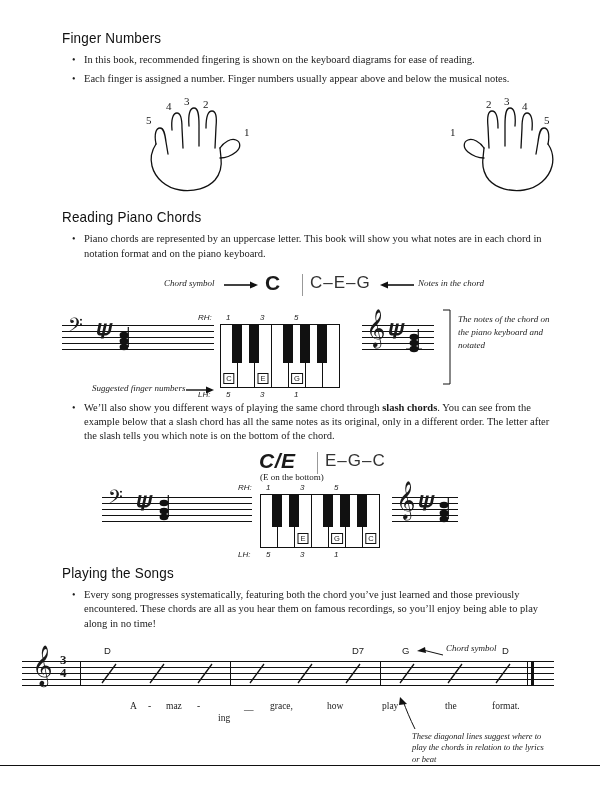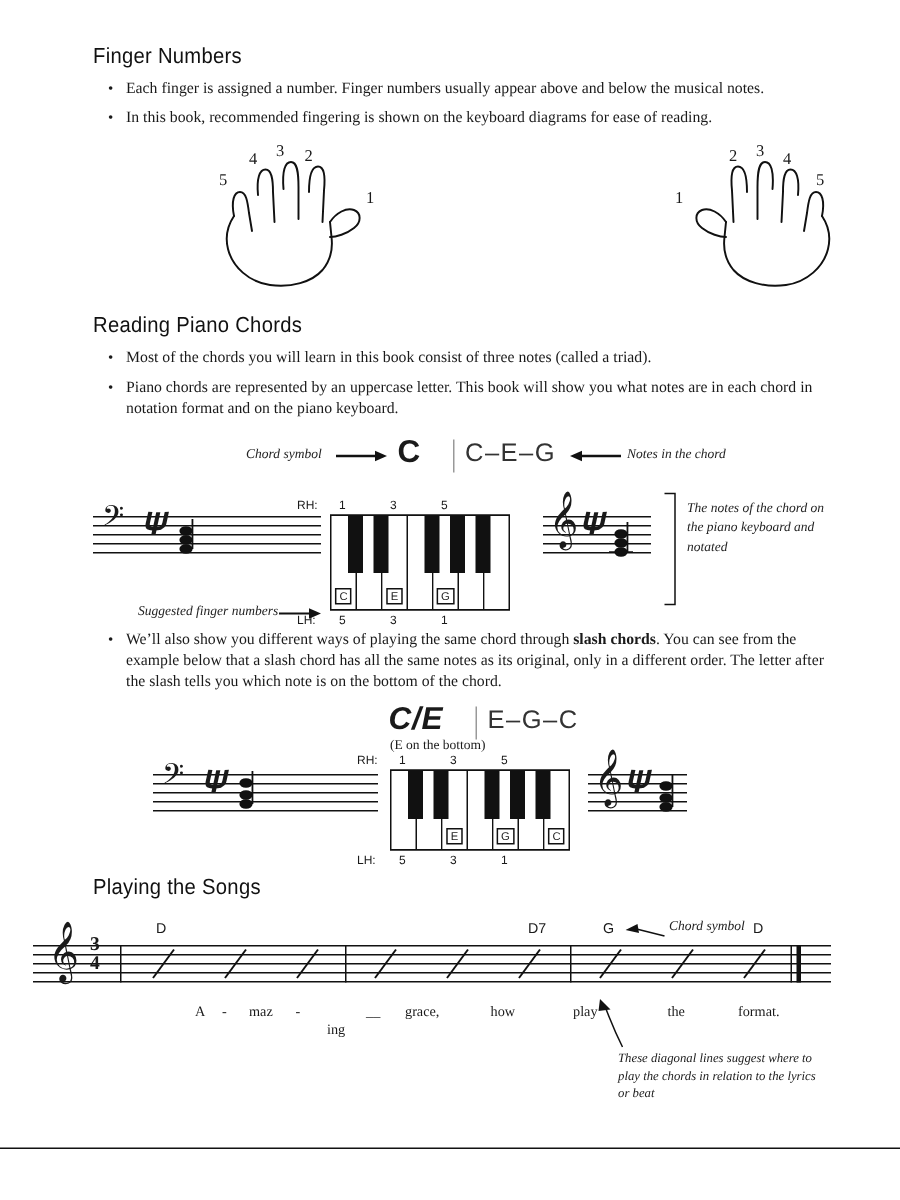--- a/index.html
+++ b/index.html
@@ -81,21 +81,21 @@
   .kbd .white{flex:1;background:#fff;border-right:1px solid #111;position:relative;}
   .kbd .white:last-child{border-right:none;}
   .kbd .black{position:absolute;top:0;background:#111;z-index:2;}
   .keylabel{
     position:absolute;bottom:3px;left:50%;transform:translateX(-50%);
     font-family:"Liberation Sans", sans-serif;font-size:7.5px;
     border:1px solid #111;padding:0 2px;line-height:9px;background:#fff;
   }
   .rh,.lh{font-family:"Liberation Sans", sans-serif;font-size:7.5px;}
   .fingerrow{position:relative;height:10px;}
-  .fingerrow span{position:absolute;font-family:"Liberation Sans", sans-serif;font-size:8px;}
+  .fingerrow span{position:absolute;font-family:"Liberation Sans", sans-serif;font-size:8px;font-style:italic;}
 
   
   .staff{position:relative;}
   .staff .line{position:absolute;left:0;right:0;height:1px;background:#111;}
   .watermark{
     position:absolute;left:250px;top:352px;
     font-family:"Liberation Serif", serif;
     font-size:17px;color:#e2e2e2;letter-spacing:2px;
     z-index:0;
   }
@@ -110,22 +110,22 @@
   }
   .hr-bottom{position:absolute;left:0;right:0;bottom:44px;height:1px;background:#111;}
 </style>
 </head>
 <body>
 
 <div class="page">
 
   <h2 class="section">Finger Numbers</h2>
   <ul class="bullets">
+    <li>In this book, recommended fingering is shown on the keyboard diagrams for ease of reading.</li>
     <li>Each finger is assigned a number. Finger numbers usually appear above and below the musical notes.</li>
-    <li>In this book, recommended fingering is shown on the keyboard diagrams for ease of reading.</li>
   </ul>
 
   <div class="hands">
 
     <div class="hand left">
       <svg width="150" height="105" viewBox="0 0 150 105">
         <g fill="none" stroke="#111" stroke-width="1.3" stroke-linecap="round" stroke-linejoin="round">
           <path d="M24,48 C22,38 24,32 28,32 C32,32 33,38 34,46 L36,58"></path>
           <path d="M40,34 C39,23 41,17 45,17 C49,17 50,23 50,32 L51,52"></path>
           <path d="M57,30 C56,18 58,12 62,12 C66,12 67,18 67,29 L67,50"></path>
@@ -155,21 +155,20 @@
       <span class="fnum" style="left:28px;top:30px;">1</span>
       <span class="fnum" style="left:64px;top:2px;">2</span>
       <span class="fnum" style="left:82px;top:-1px;">3</span>
       <span class="fnum" style="left:100px;top:4px;">4</span>
       <span class="fnum" style="left:122px;top:18px;">5</span>
     </div>
   </div>
 
   <h2 class="section" style="margin-top:8px;">Reading Piano Chords</h2>
   <ul class="bullets">
-    <li>Most of the chords you will learn in this book consist of three notes (called a triad).</li>
     <li>Piano chords are represented by an uppercase letter. This book will show you what notes are in each chord in notation format and on the piano keyboard.</li>
   </ul>
 
   <div style="position:relative;height:26px;margin-top:10px;">
     <span class="annot" style="position:absolute;left:102px;top:7px;">Chord symbol</span>
     <svg style="position:absolute;left:162px;top:10px;" width="34" height="8">
       <line x1="0" y1="4" x2="26" y2="4" stroke="#111" stroke-width="1.6"></line>
       <polygon points="26,0.5 34,4 26,7.5" fill="#111"></polygon>
     </svg>
     <span class="chordsym" style="position:absolute;left:203px;top:0;">C</span>
@@ -346,20 +345,21 @@
         <ellipse cx="10" cy="28" rx="4.4" ry="3.2" fill="#111"></ellipse>
         <ellipse cx="10" cy="22" rx="4.4" ry="3.2" fill="#111"></ellipse>
         <ellipse cx="10" cy="14" rx="4.4" ry="3.2" fill="#111"></ellipse>
         <line x1="14.3" y1="28" x2="14.3" y2="6" stroke="#111" stroke-width="1.2"></line>
       </svg>
     </div>
   </div>
 
   <h2 class="section" style="margin-top:4px;">Playing the Songs</h2>
   <ul class="bullets">
+    <li>Every song progresses systematically, featuring both the chord you’ve just learned and those previously encountered. These chords are all as you hear them on famous recordings, so you’ll enjoy being able to play along in no time!</li>
   </ul>
 
   <div class="songwrap">
 
     <div class="staff" style="position:absolute;left:-40px;top:18px;width:532px;height:30px;">
       <div class="line" style="top:0px;"></div>
       <div class="line" style="top:6px;"></div>
       <div class="line" style="top:12px;"></div>
       <div class="line" style="top:18px;"></div>
       <div class="line" style="top:24px;"></div>

